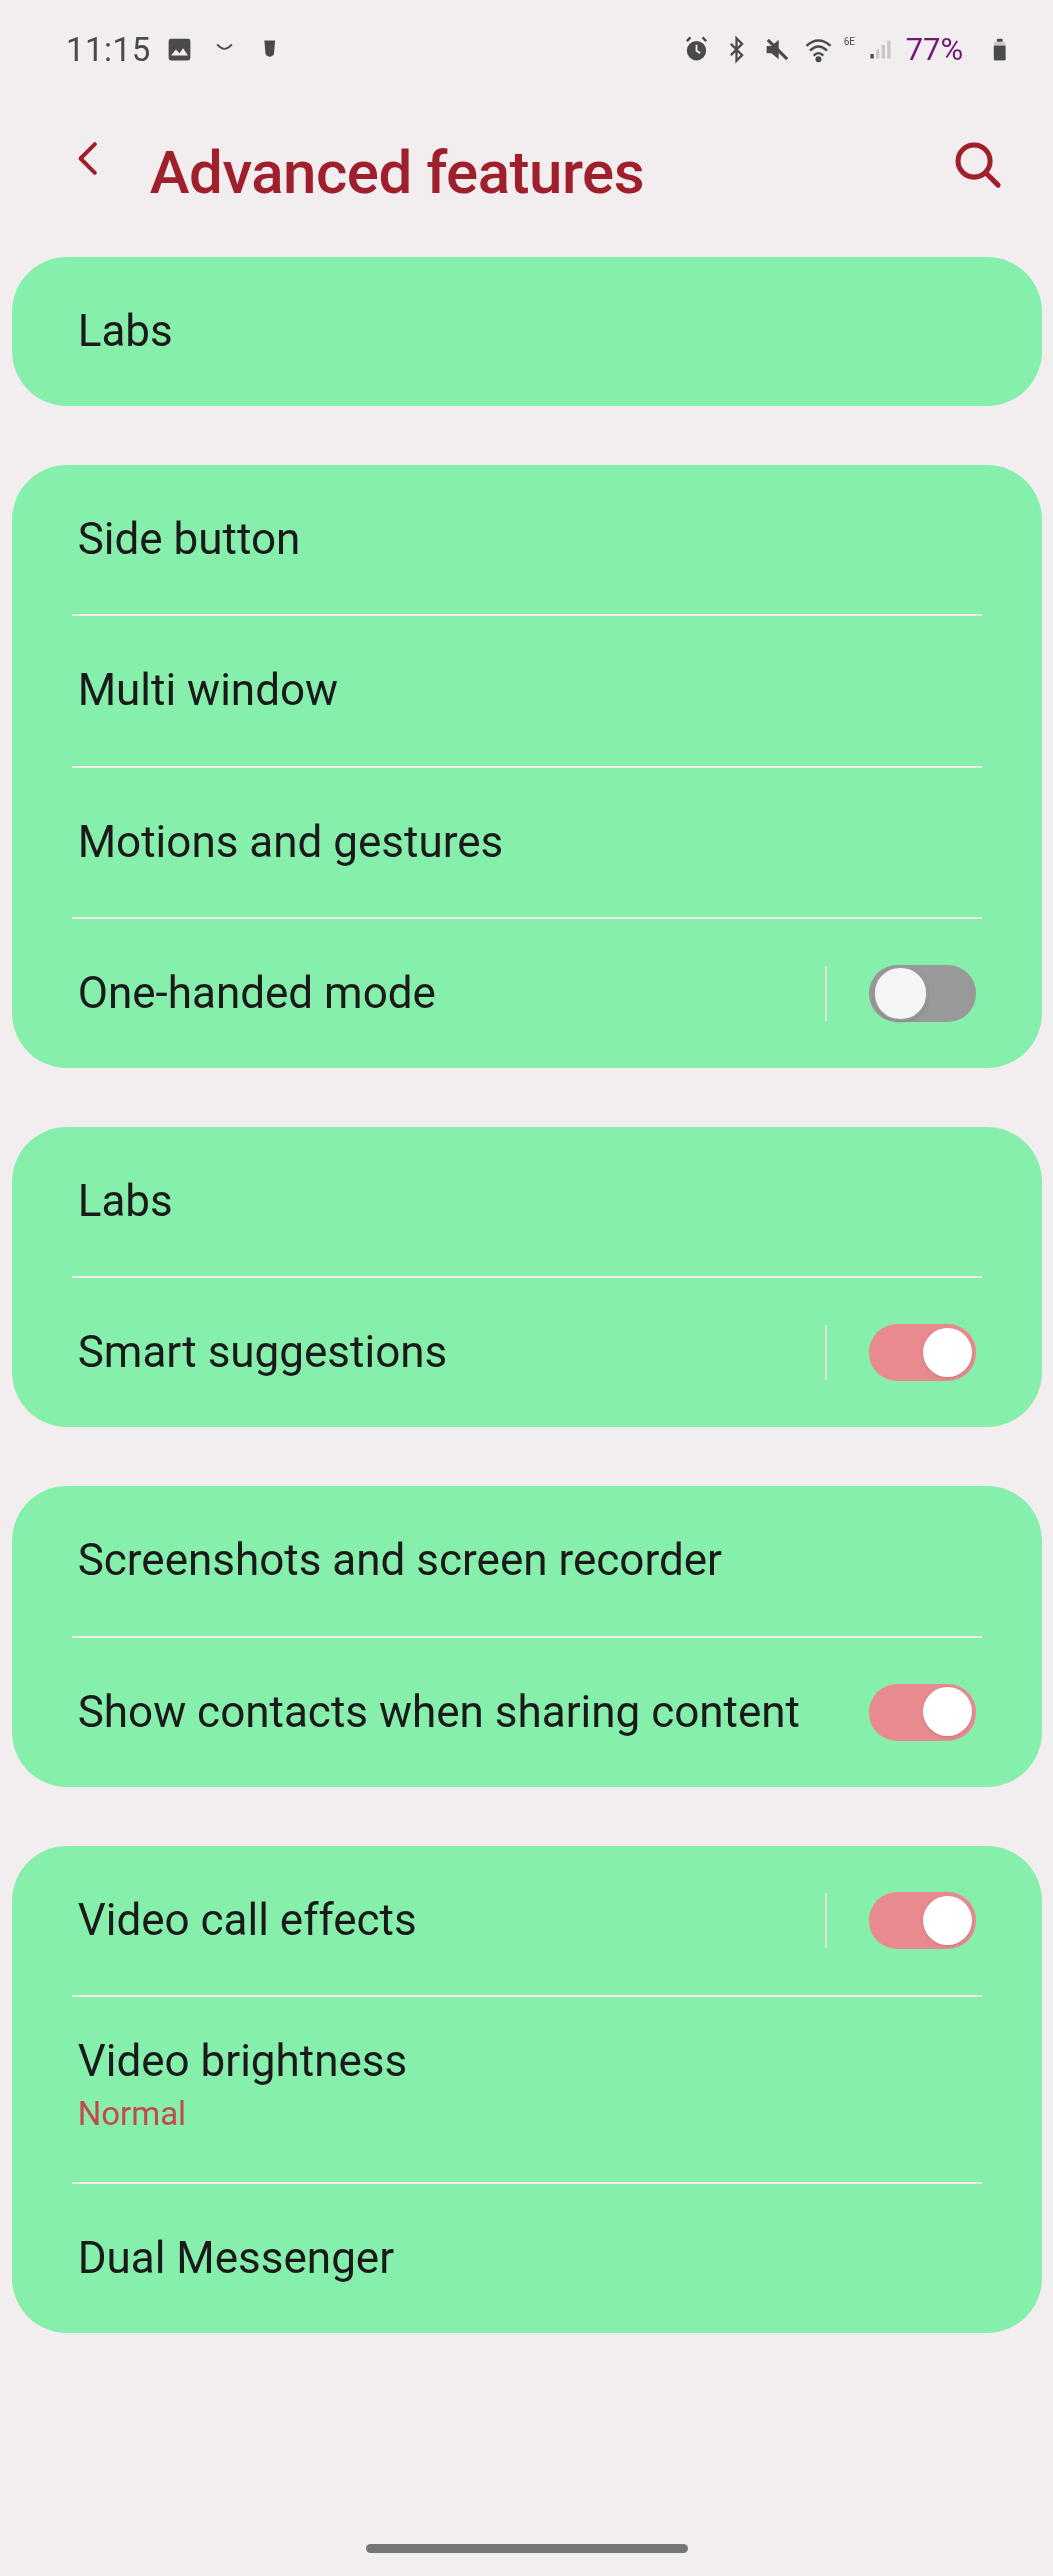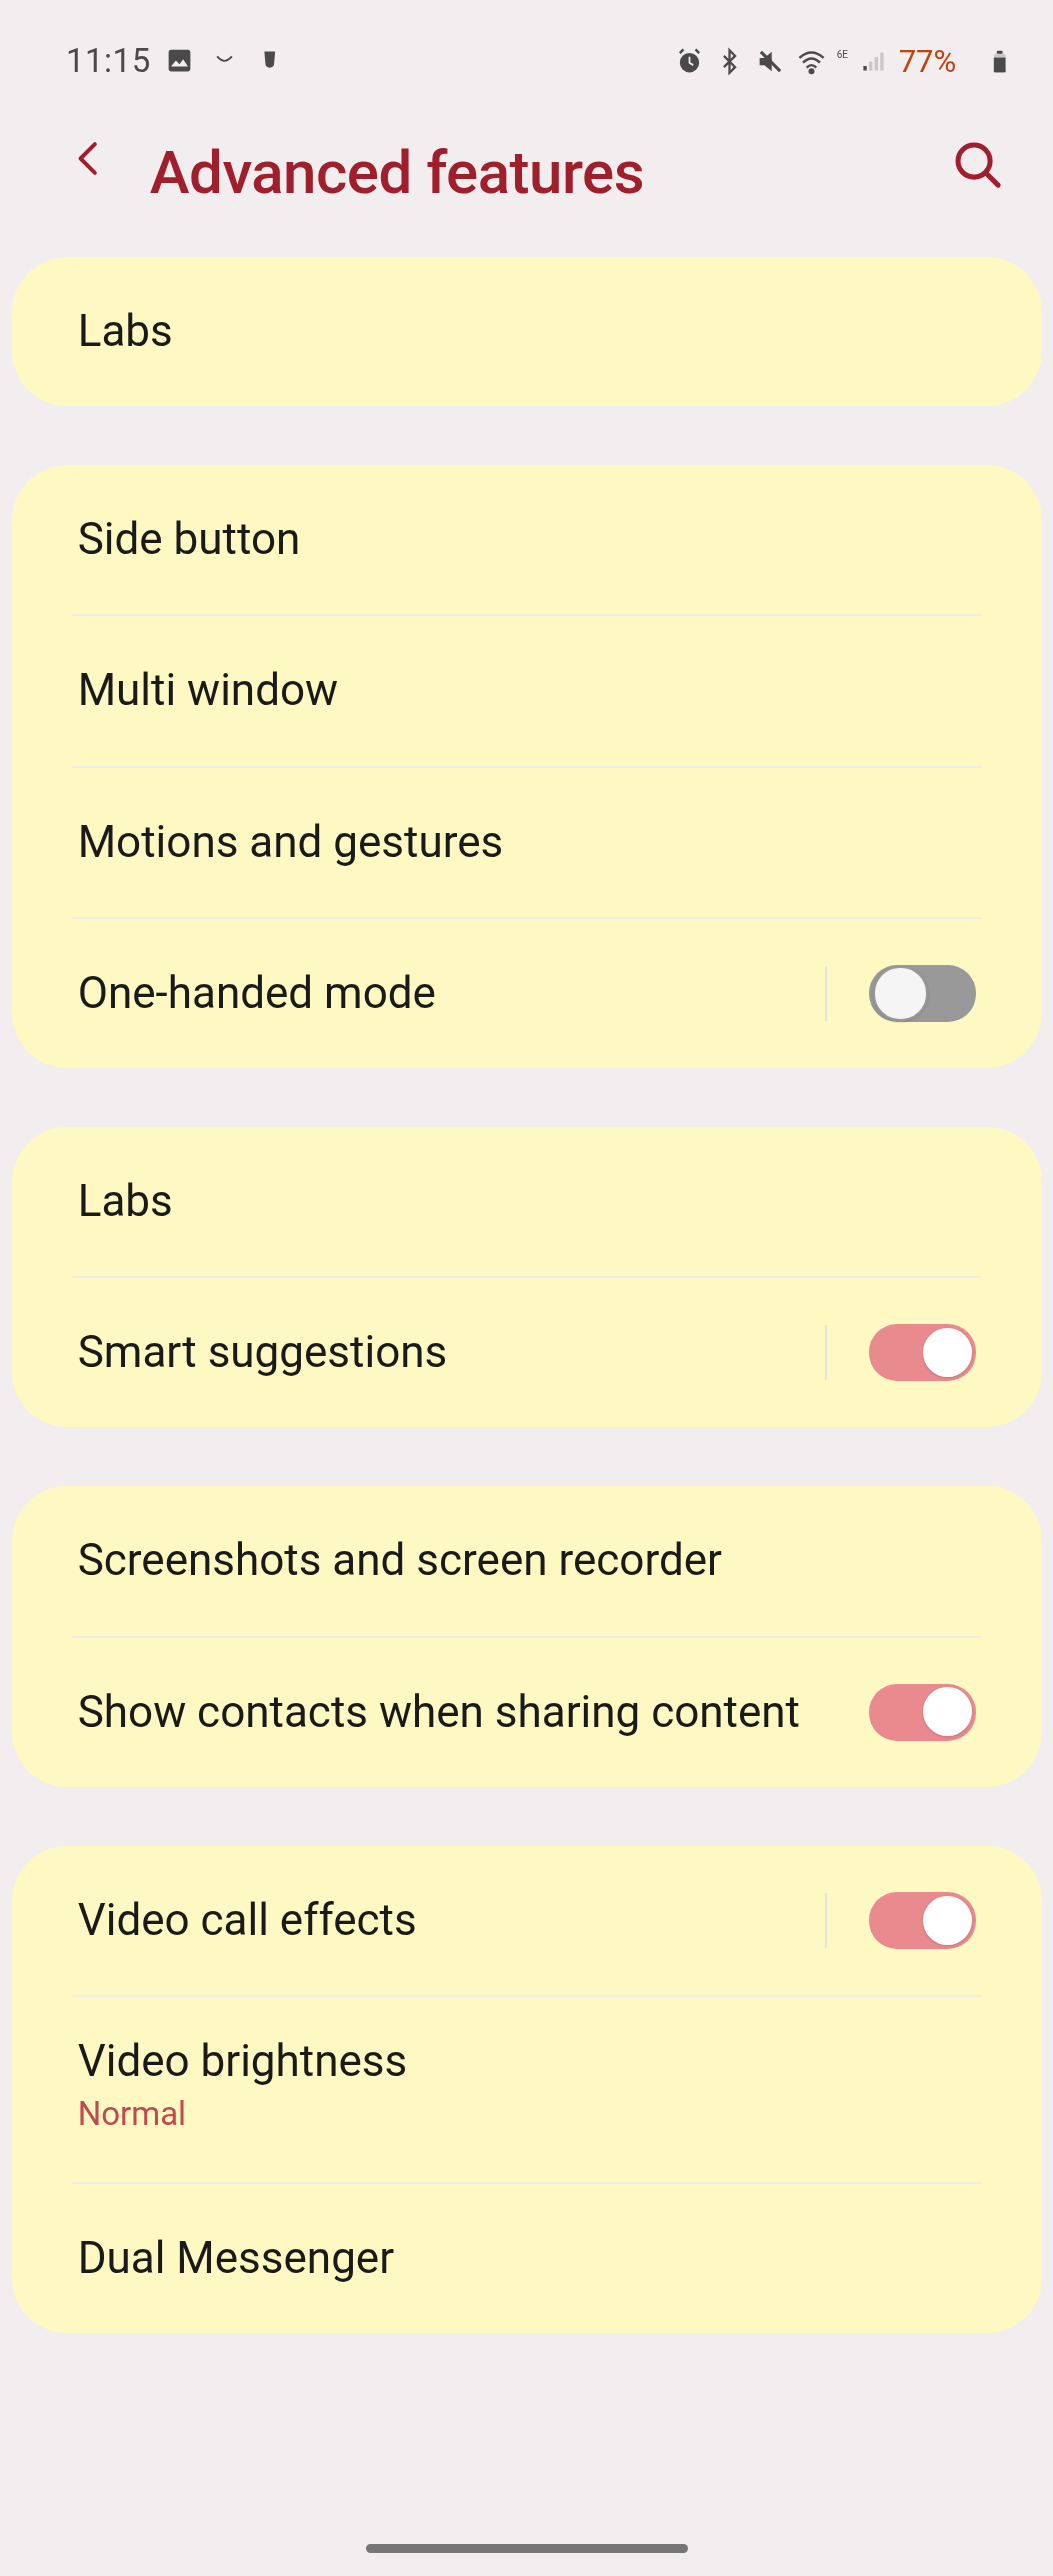--- a/index.html
+++ b/index.html
@@ -14,21 +14,21 @@
       height: 2576px;
       background: #f2edee;
       font-family: -apple-system, BlinkMacSystemFont, 'Segoe UI', Roboto, sans-serif;
       overflow: hidden;
       position: relative;
     }
     
     .status-bar {
       display: flex;
       justify-content: space-between;
-      align-items: flex-end;
+      align-items: center;
       padding: 17.6px 39px 17.6px 66px;
       height: 98px;
     }
     
     .status-left {
       display: flex;
       align-items: center;
       gap: 13.7px;
     }
     
@@ -48,22 +48,22 @@
     }
     
     .status-right {
       display: flex;
       align-items: center;
       gap: 9.8px;
     }
     
     .battery-text {
       font-size: 31px;
-      color: #c2410c;
-      margin-right: 18px;
+      color: #701a75;
+      margin-right: 11px;
     }
     
     .header {
       display: flex;
       align-items: flex-start;
       padding: 39px 49px 49px 68px;
       gap: 29px;
     }
     
     .back-icon {
@@ -83,21 +83,21 @@
     .search-icon {
       width: 55px;
       height: 55px;
     }
     
     .content {
       padding: 0 11.7px;
     }
     
     .card {
-      background: #fef9c3;
+      background: #86efac;
       border-radius: 55px;
       margin-bottom: 59px;
       overflow: hidden;
     }
     
     .item {
       padding: 46px 66px;
       display: flex;
       align-items: center;
       justify-content: space-between;

